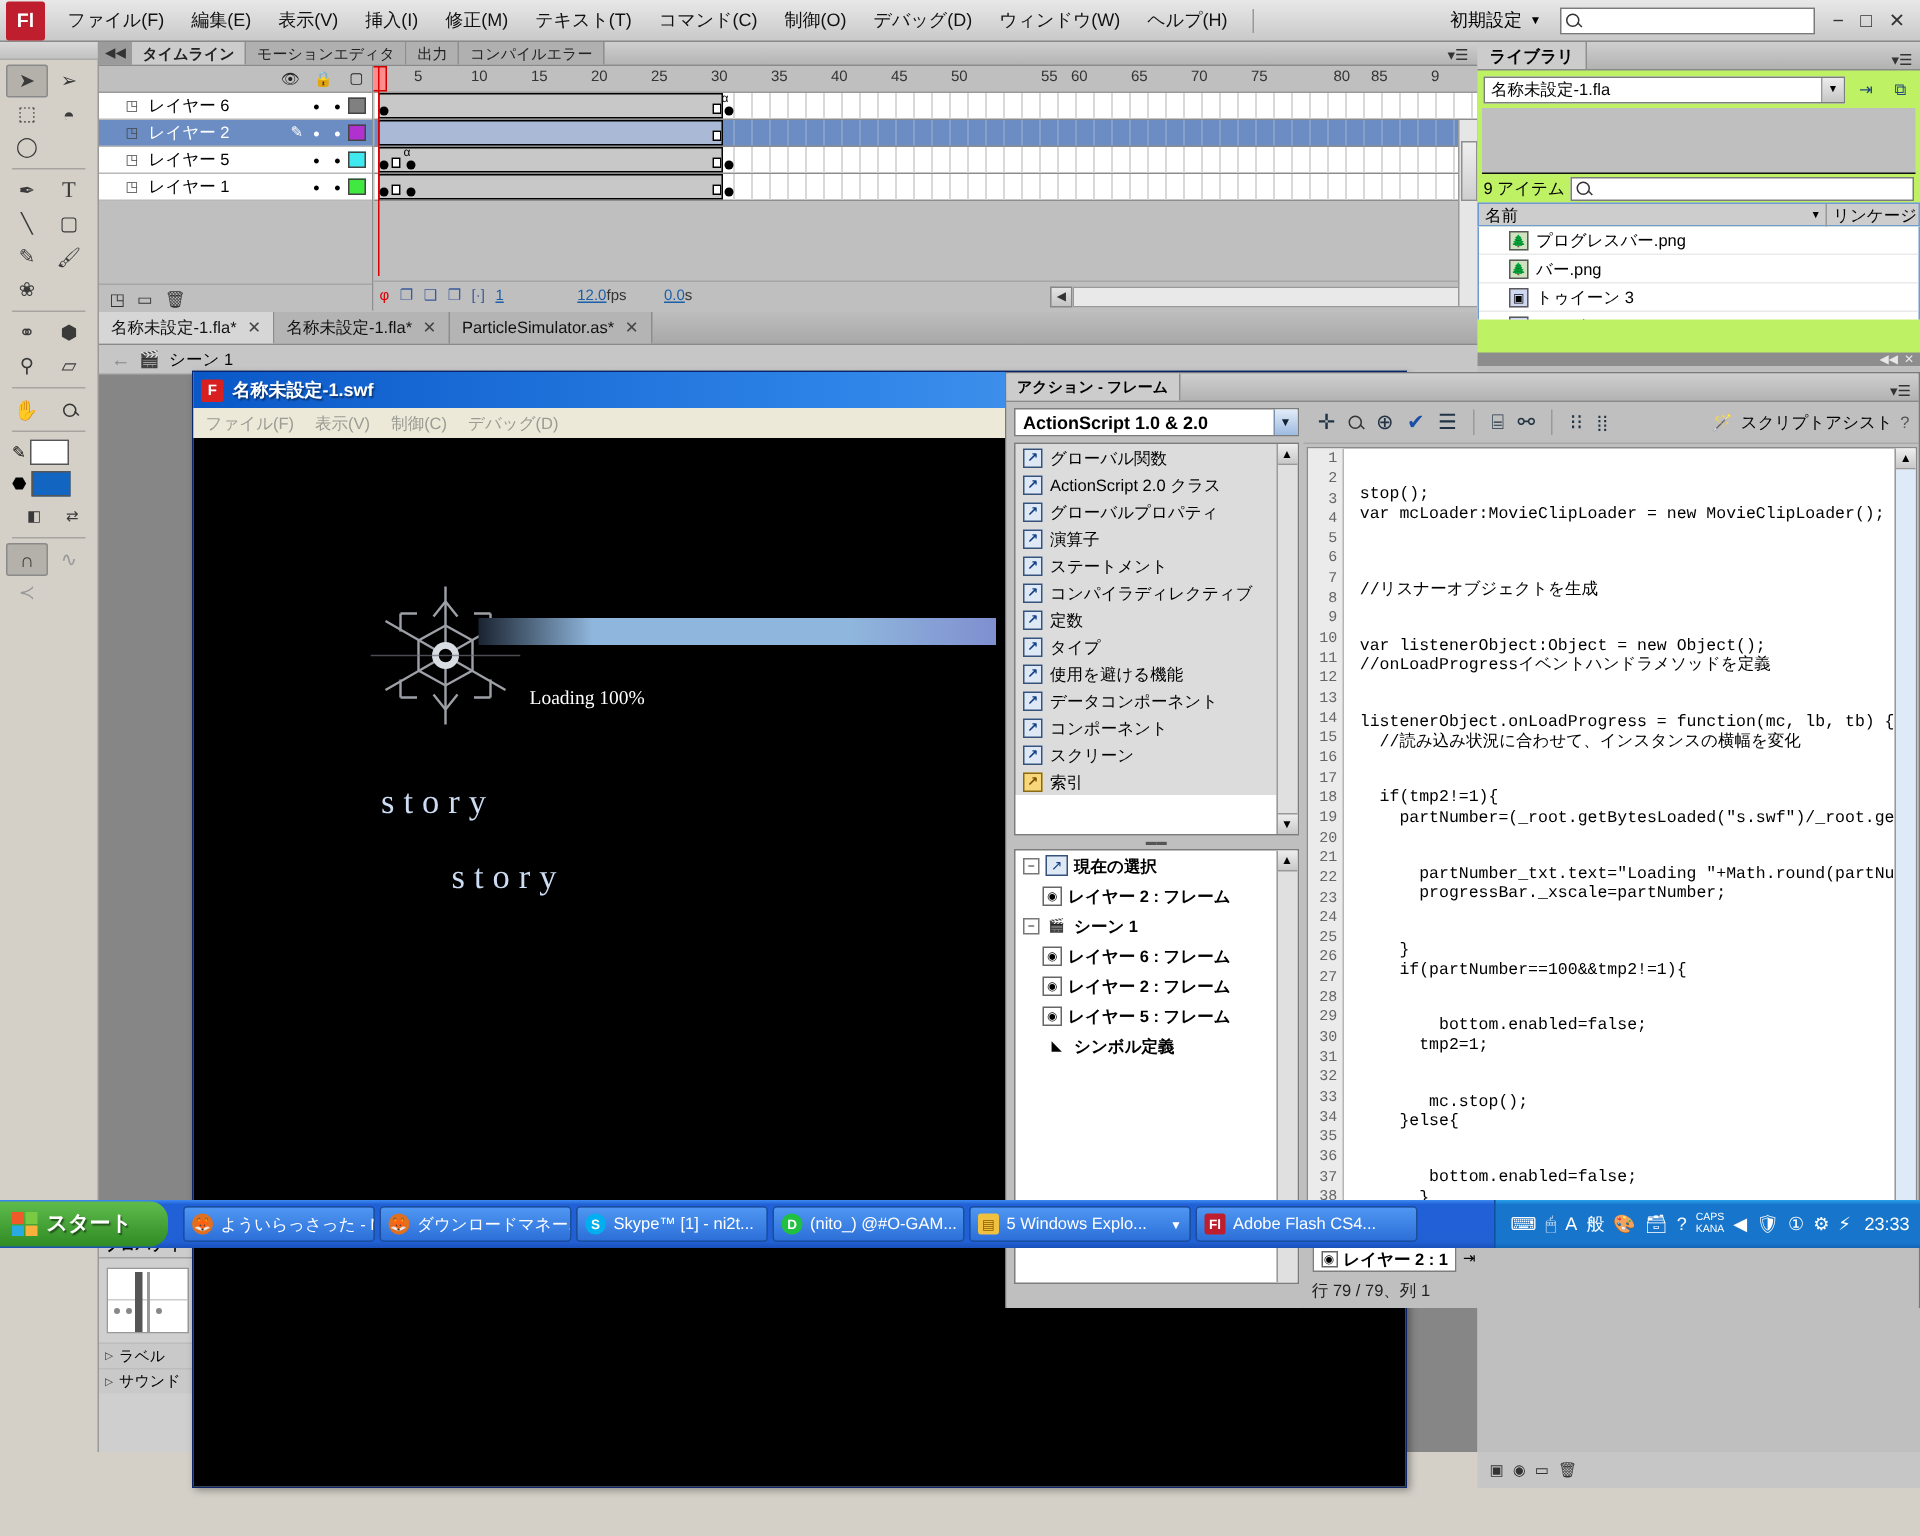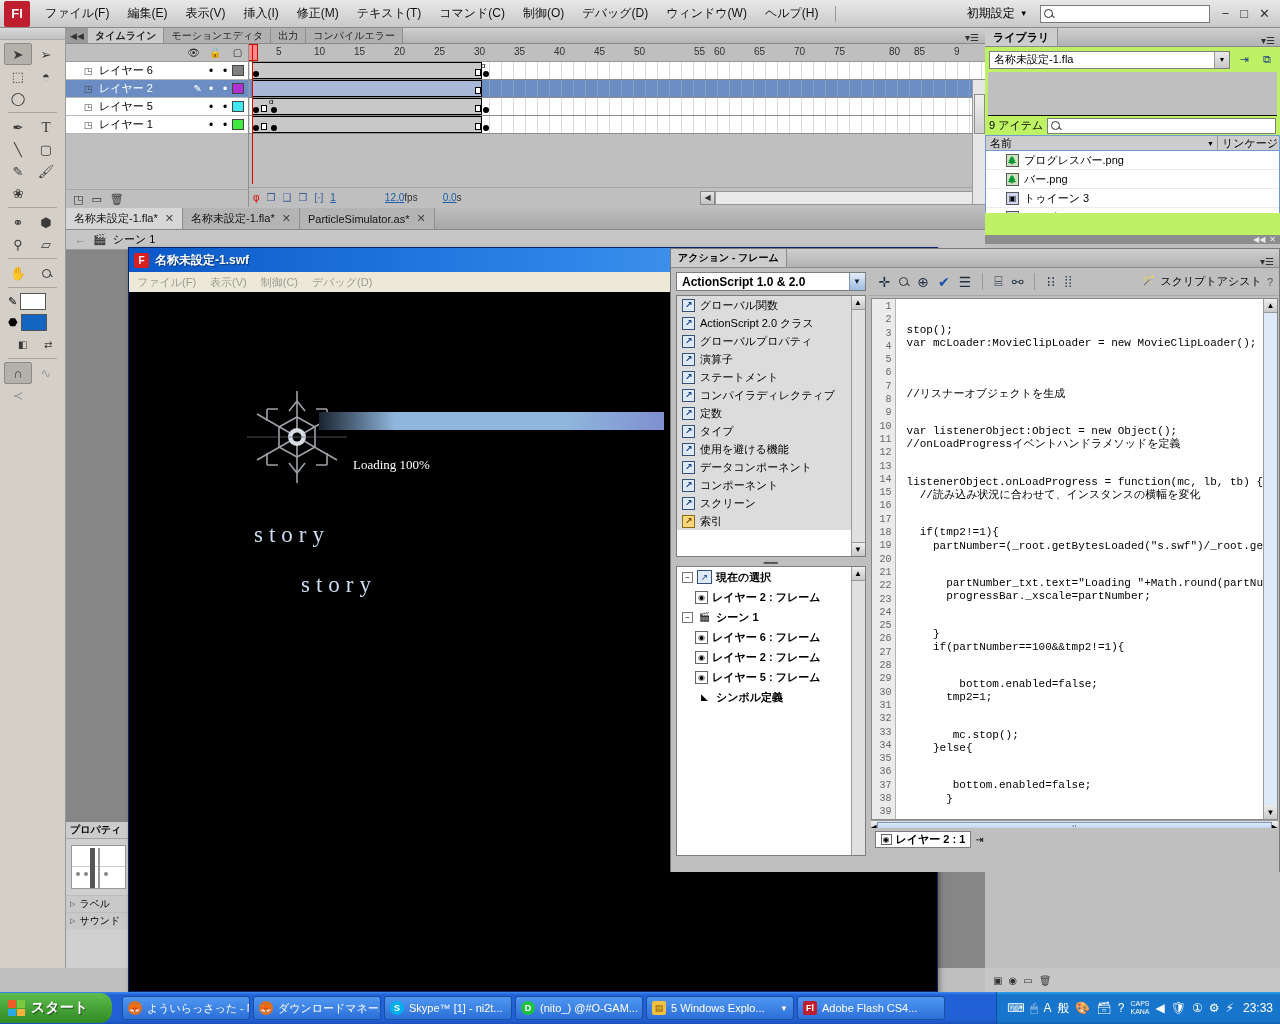--- a/index.html
+++ b/index.html
@@ -4,21 +4,21 @@
 <style>
   * { box-sizing: border-box; }
   html,body{margin:0;padding:0;}
   body{
     width:1280px;height:1024px;overflow:hidden;
     font-family:"Liberation Sans","DejaVu Sans",sans-serif;
     font-size:11px;
     background:#d4d0c8;
     -webkit-font-smoothing:none;
   }
-  #root{position:relative;width:1280px;height:1024px;background:#bfbfbf;}
+  #root{position:relative;width:1280px;height:832px;background:#bfbfbf;}
 
   
   .menubar{position:absolute;left:0;top:0;width:1280px;height:28px;
     background:linear-gradient(#e8e8e8,#c9c9c9);border-bottom:1px solid #8a8a8a;
     display:flex;align-items:center;}
   .fl-logo{width:26px;height:26px;margin:0 6px 0 4px;background:#bf1e2e;
     color:#fff;font-weight:bold;font-size:13px;display:flex;align-items:center;
     justify-content:center;border-radius:2px;}
   .menu-item{padding:2px 9px;font-size:12px;color:#111;white-space:nowrap;}
   .menu-spacer{flex:1;}
@@ -833,20 +833,21 @@
         </div>
 
         <div class="act-status">
           <div class="pin-row">
             <span class="pin-tab">
               <span style="font-size:8px;border:1px solid #666;padding:0 1px">◉</span>
               <span>レイヤー 2 : 1</span>
             </span>
             <span style="font-size:10px">⇥</span>
           </div>
+          <div class="line-info">行 79 / 79、列 1</div>
         </div>
       </div>
     </div>
   </div>
 
   <div class="taskbar">
     <div class="start">
       <span class="start-flag">
         <i style="background:#f05a28"></i>
           <i style="background:#7ac943"></i>

